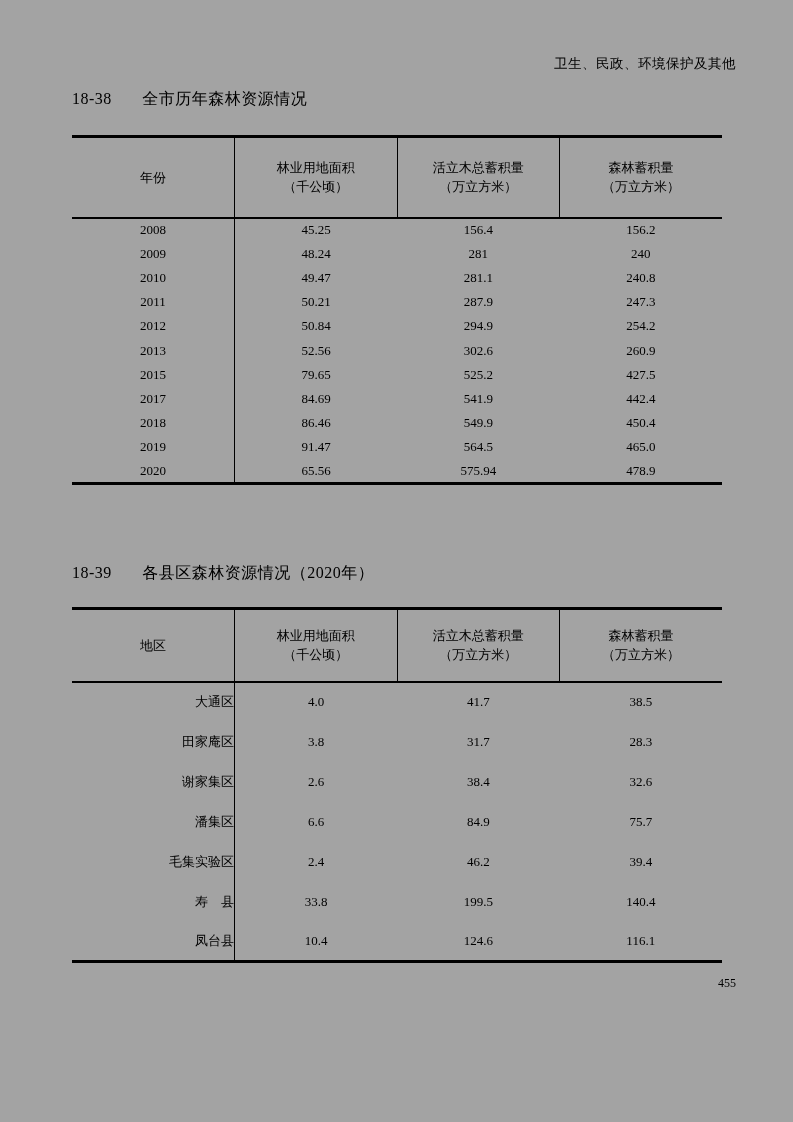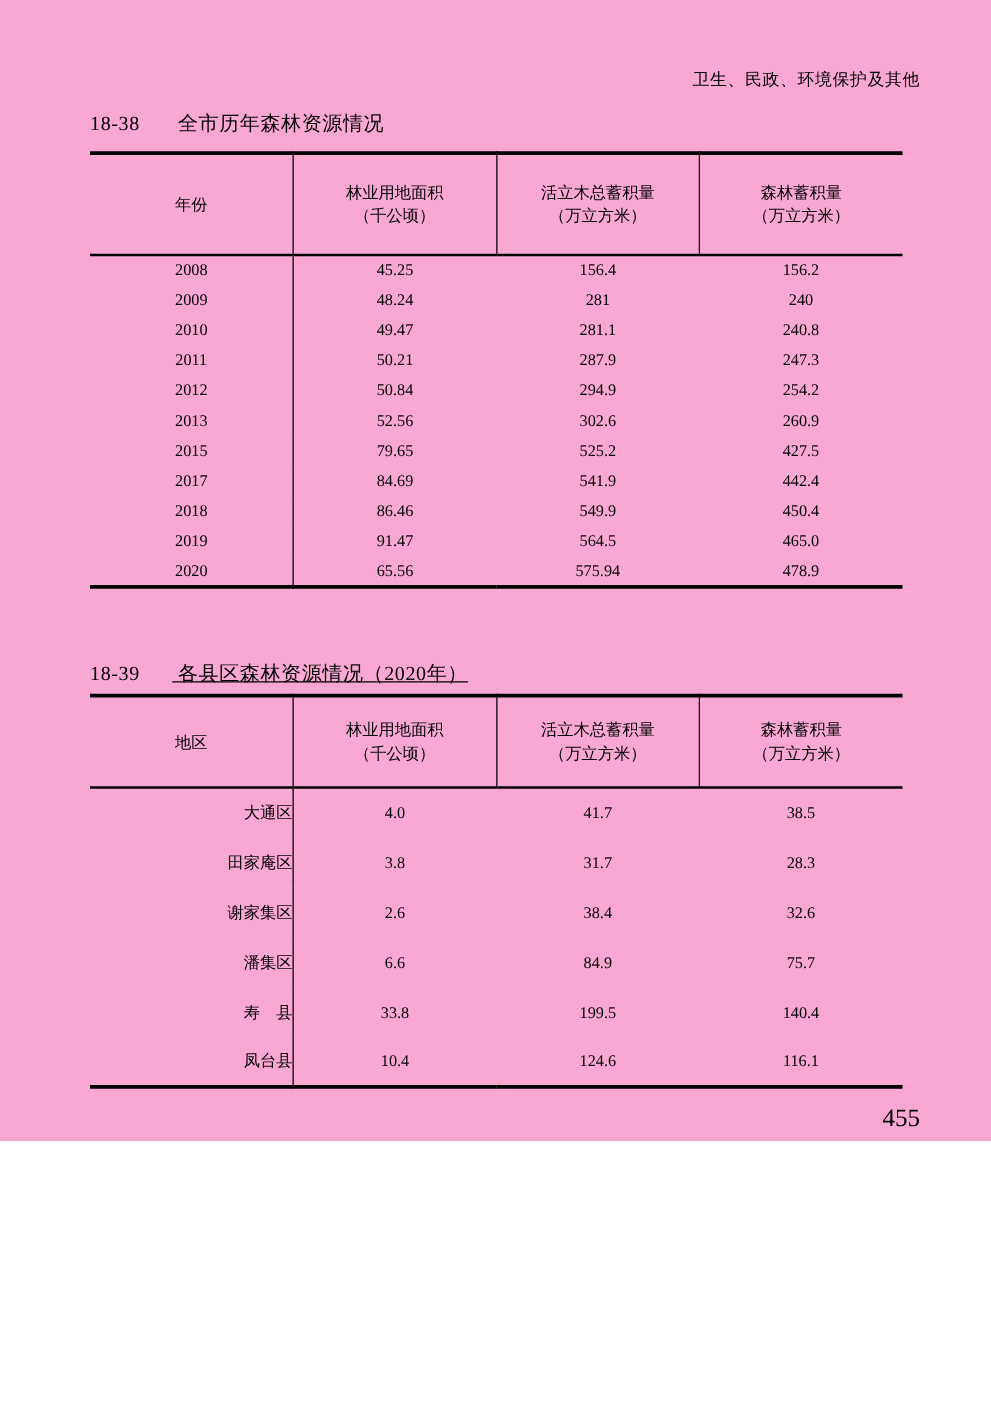--- a/index.html
+++ b/index.html
@@ -5,22 +5,22 @@
   * { box-sizing: border-box; }
   html, body {
     margin: 0; padding: 0;
     background: #ffffff;
     font-family: "Liberation Serif", "DejaVu Serif", serif;
     color: #000;
   }
   .page {
     position: relative;
     width: 793px;
-    height: 913px;
-    background: #f9a8d4;
+    height: 1122px;
+    background: #a3a3a3;
     overflow: hidden;
     padding: 0 71px 0 72px;
   }
   .running-header {
     padding-top: 55px;
     text-align: right;
     font-size: 13.5px;
     margin-right: -14px;
     letter-spacing: 0.5px;
   }
@@ -49,33 +49,33 @@
     line-height: 19px;
   }
   .stat-table thead th:not(:last-child) { border-right: 1px solid #000; }
   .stat-table tbody td {
     font-size: 13px;
     text-align: center;
     padding: 0;
     vertical-align: middle;
   }
   .stat-table tbody td:first-child { border-right: 1px solid #000; }
-  .t1 { margin-top: 11px; }
+  .t1 { margin-top: 25px; }
   .t1 thead tr { height: 81px; }
   .t1 tbody tr { height: 24.2px; }
-  .t2 { margin-top: 5px; }
+  .t2 { margin-top: 23px; }
   .t2 thead tr { height: 73px; }
   .t2 tbody tr { height: 40px; }
   .t2 tbody td:first-child { text-align: right; padding-left: 13px; }
-  .title-2 { margin-top: 58px; text-decoration: underline; }
+  .title-2 { margin-top: 78px; }
   .page-number {
     margin-top: 13px;
     margin-right: -14px;
     text-align: right;
-    font-size: 20px;
+    font-size: 12px;
   }
 </style>
 </head>
 <body>
 
 <div class="page">
 
   <div class="running-header">卫生、民政、环境保护及其他</div>
 
   <h1 class="table-title title-1">
@@ -229,20 +229,26 @@
           <td>38.4</td>
           <td>32.6</td>
         </tr>
         <tr>
           <td>潘集区</td>
           <td>6.6</td>
           <td>84.9</td>
           <td>75.7</td>
         </tr>
         <tr>
+          <td>毛集实验区</td>
+          <td>2.4</td>
+          <td>46.2</td>
+          <td>39.4</td>
+        </tr>
+        <tr>
           <td>寿　县</td>
           <td>33.8</td>
           <td>199.5</td>
           <td>140.4</td>
         </tr>
         <tr>
           <td>凤台县</td>
           <td>10.4</td>
           <td>124.6</td>
           <td>116.1</td>

